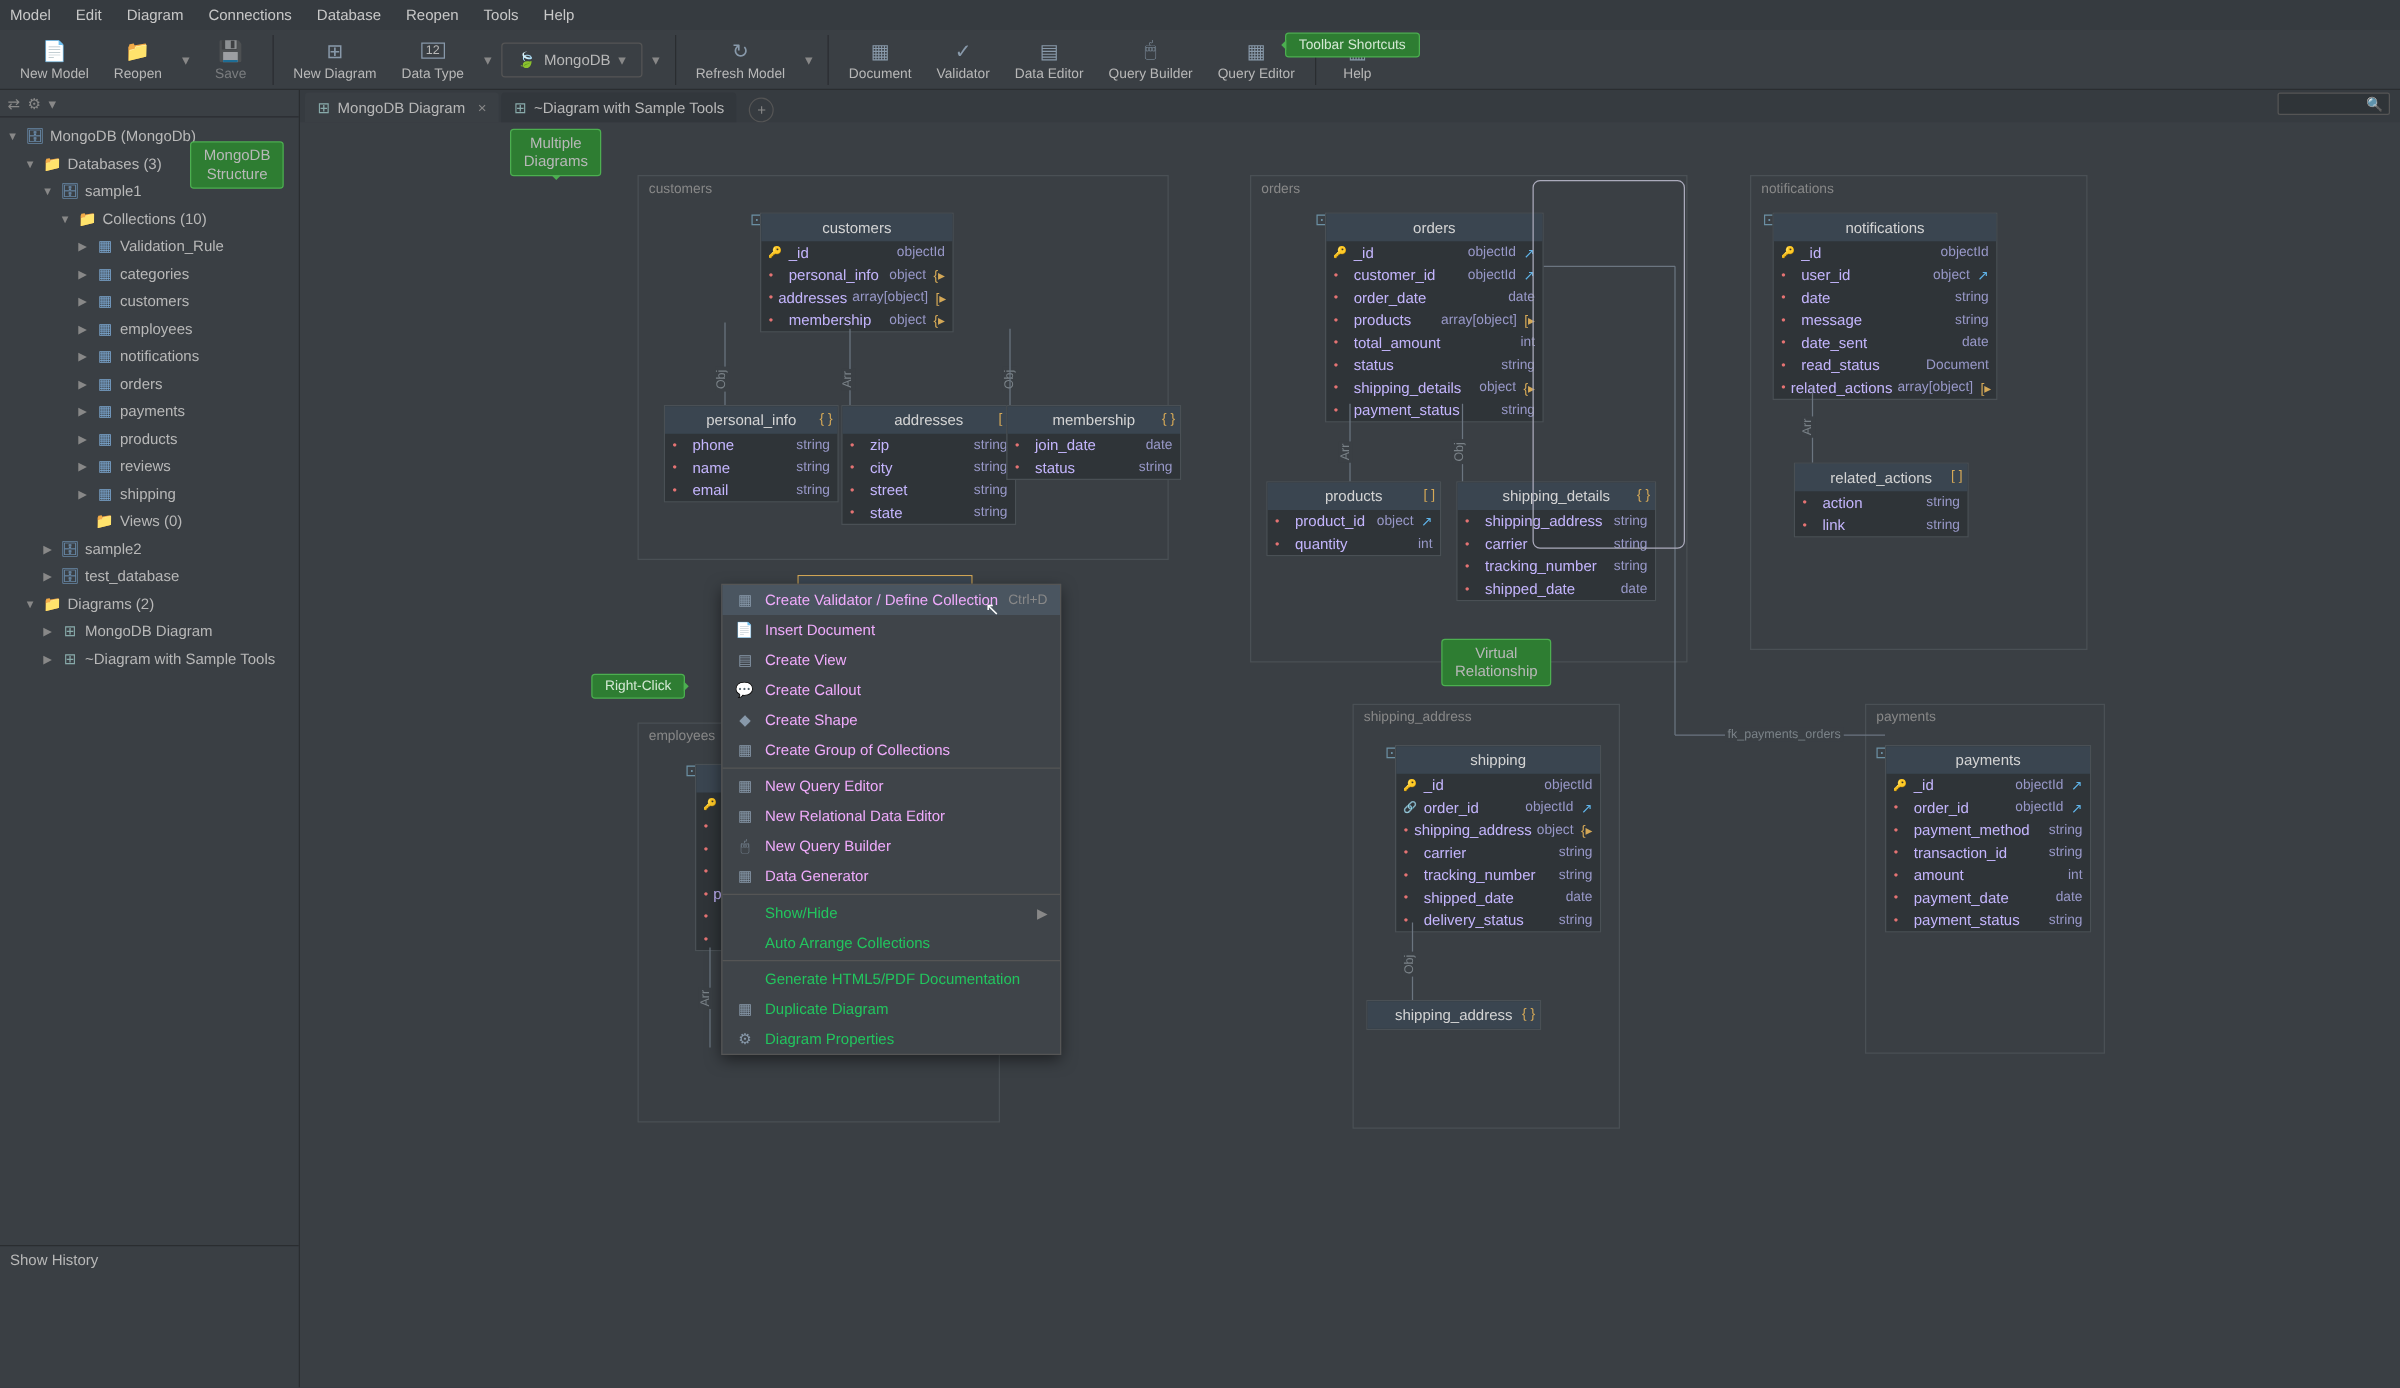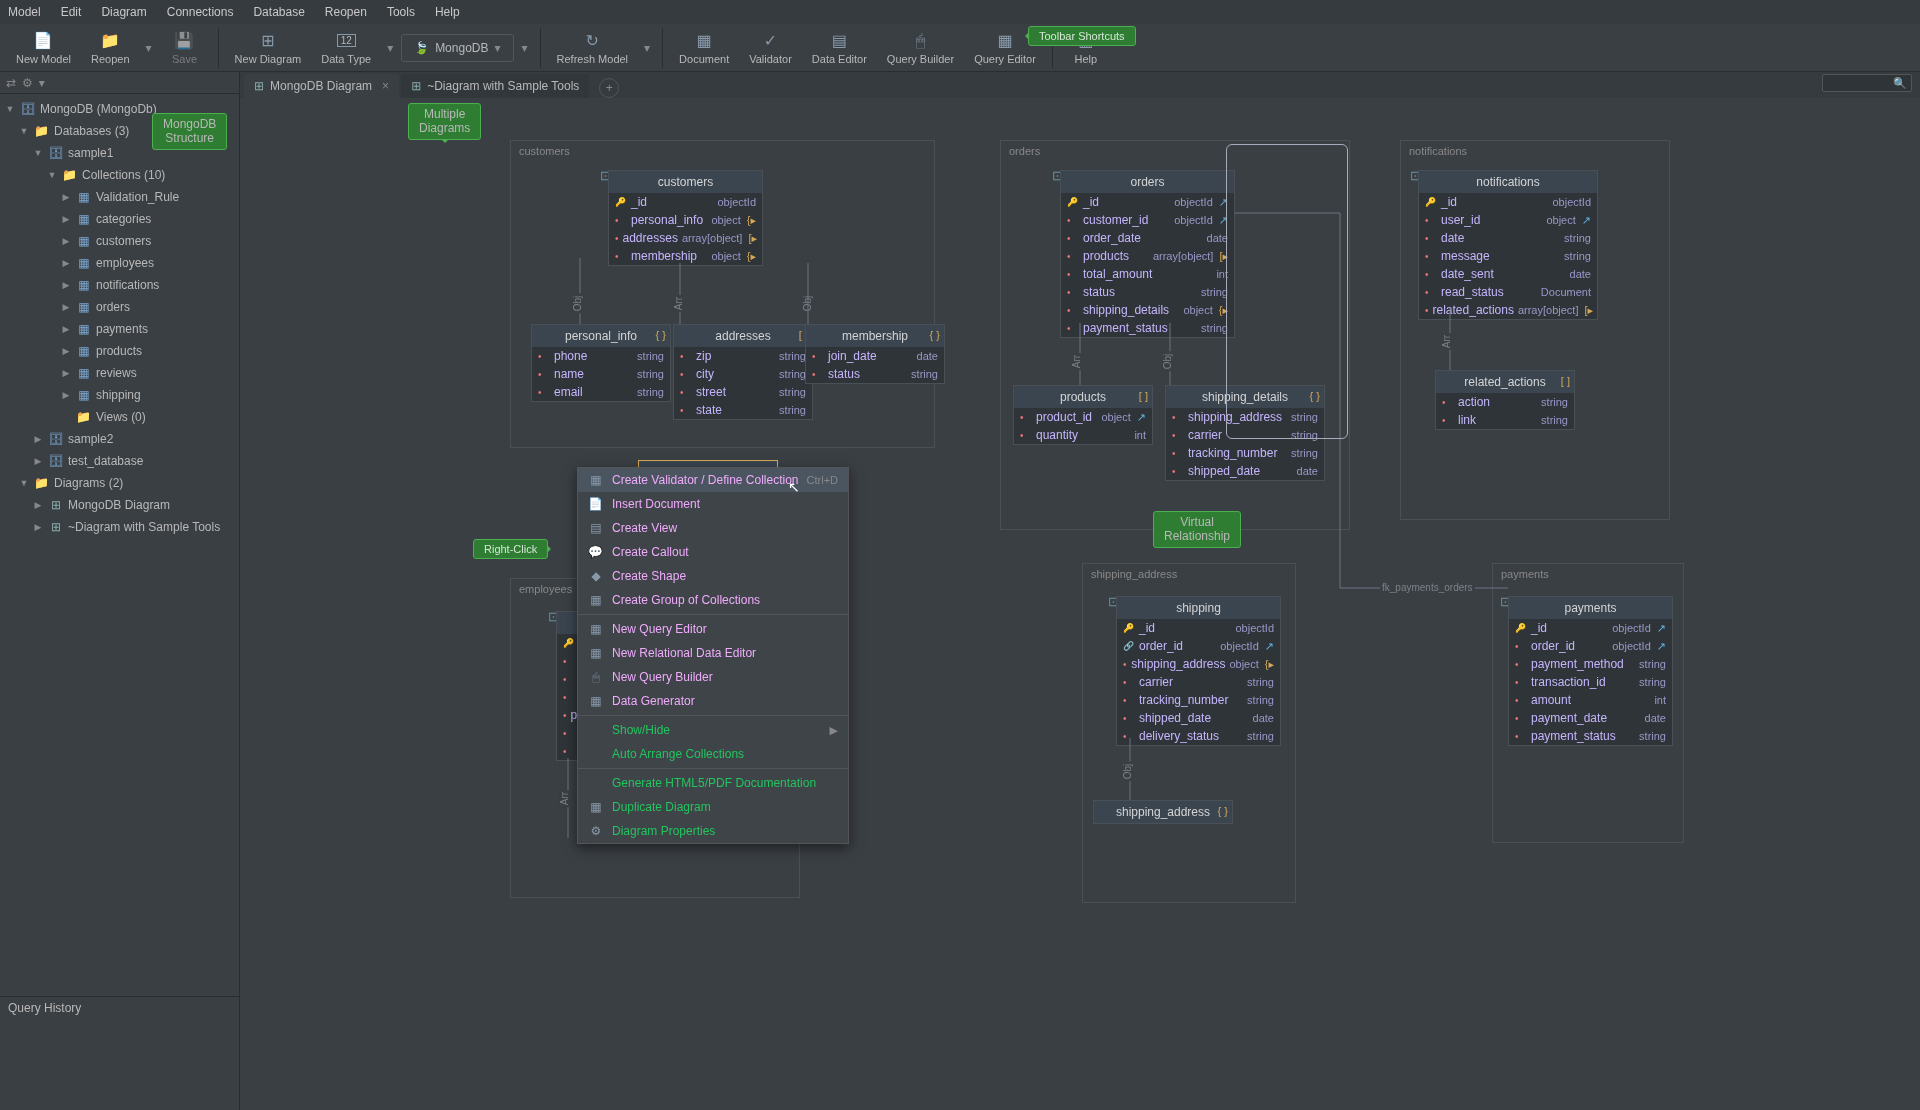--- a/index.html
+++ b/index.html
@@ -258,21 +258,21 @@
           <span class="arrow right"></span>
           <span class="ticon diag">⊞</span>
           <span>MongoDB Diagram</span>
         </div>
         <div class="tree-row" style="padding-left: 32px;">
           <span class="arrow right"></span>
           <span class="ticon diag">⊞</span>
           <span>~Diagram with Sample Tools</span>
         </div>
       </div>
-    <div class="qh">Query History</div>
+    <div class="qh">Show History</div>
     <div style="flex:0 0 90px"></div>
   </div>
 
   <div class="content">
     <div class="tabbar">
       <div class="tab">
         <span style="color:#8aa">⊞</span>
         <span>MongoDB Diagram</span>
         <span class="close">×</span>
       </div>

